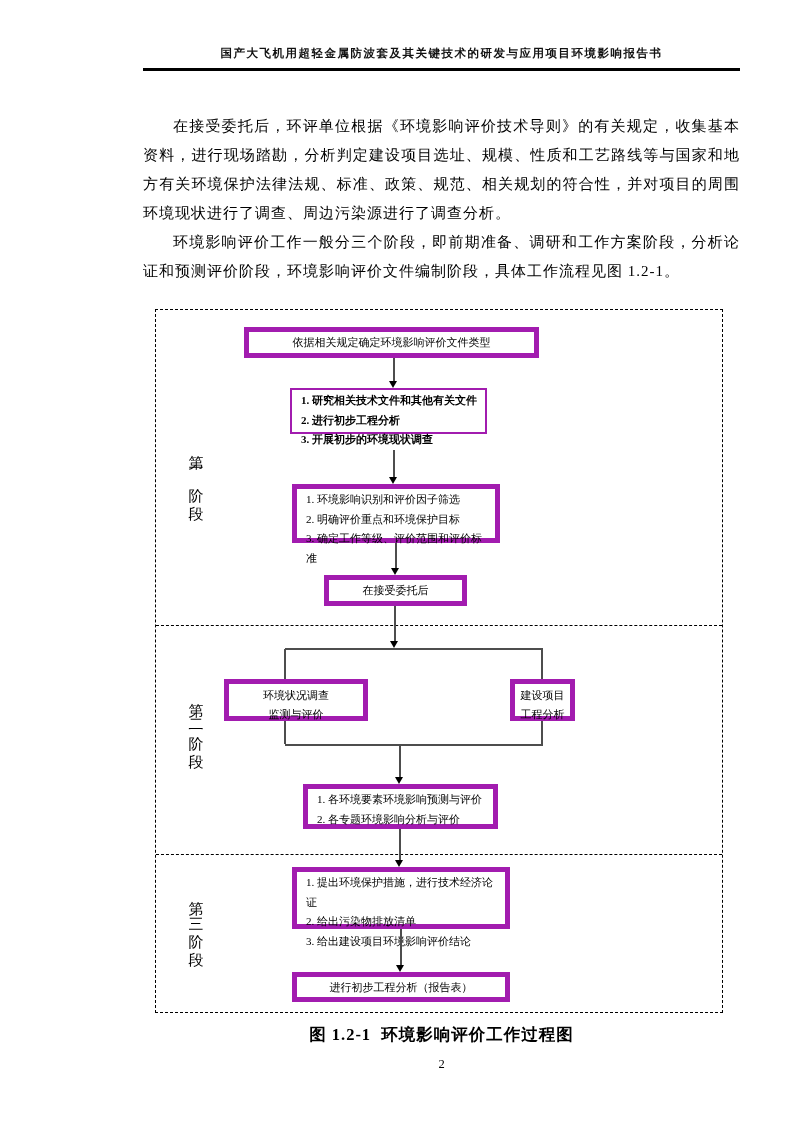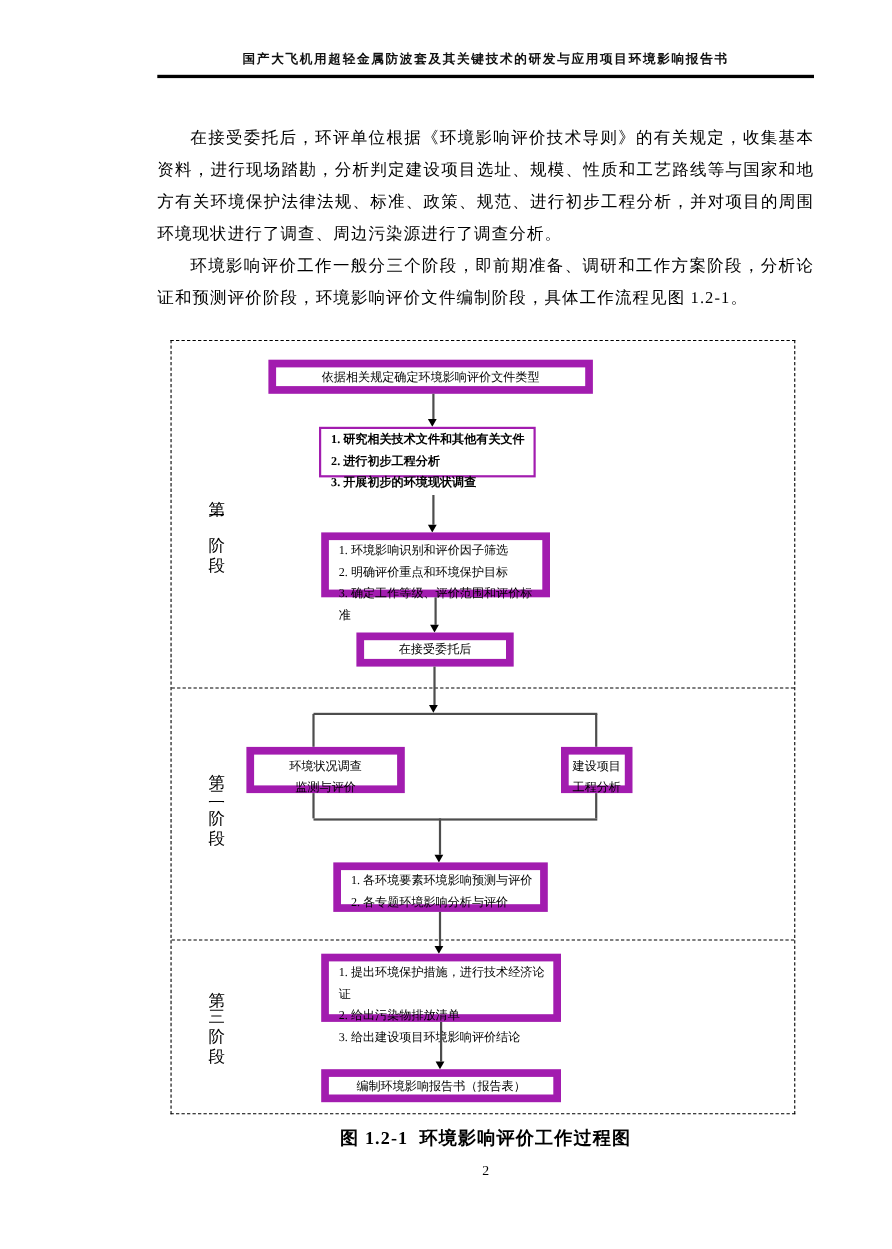--- a/index.html
+++ b/index.html
@@ -40,21 +40,21 @@
   .stage-label {
     position:absolute; left:30px; width:22px;
     writing-mode:vertical-lr; text-orientation:upright;
     font-size:15px; letter-spacing:17px; color:#000;
   }
   .l1 { top:133px; } .l2 { top:381px; } .l3 { top:579px; }
 
   
   .fbox {
     position:absolute; box-sizing:border-box; background:#fff;
-    border:7px solid #a21caf; font-size:11px; color:#000;
+    border:5px solid #a21caf; font-size:11px; color:#000;
   }
   .ctr { display:flex; align-items:center; justify-content:center; text-align:center; }
   .list { white-space:pre-line; line-height:19.5px; padding:1px 6px 0 9px; }
   .two  { white-space:pre-line; text-align:center; line-height:19px; padding-top:2px; }
 
   .b1 { left:88px;  top:17px;  width:295px; height:31px; }
   .b2 { left:134px; top:78px;  width:197px; height:46px; border-width:2px;font-weight:bold; }
   .b3 { left:136px; top:174px; width:208px; height:59px; }
   .b4 { left:168px; top:265px; width:143px; height:31px; }
   .ba { left:68px;  top:369px; width:144px; height:42px; }
@@ -95,21 +95,21 @@
 </head>
 <body>
 
 <div class="page">
 
   <div class="hdr-title">国产大飞机用超轻金属防波套及其关键技术的研发与应用项目环境影响报告书</div>
   <div class="hdr-rule"></div>
 
 
   <div class="body-text">
-    <p>在接受委托后，环评单位根据《环境影响评价技术导则》的有关规定，收集基本资料，进行现场踏勘，分析判定建设项目选址、规模、性质和工艺路线等与国家和地方有关环境保护法律法规、标准、政策、规范、进行初步工程分析，并对项目的周围环境现状进行了调查、周边污染源进行了调查分析。</p>
+    <p>在接受委托后，环评单位根据《环境影响评价技术导则》的有关规定，收集基本资料，进行现场踏勘，分析判定建设项目选址、规模、性质和工艺路线等与国家和地方有关环境保护法律法规、标准、政策、规范、相关规划的符合性，并对项目的周围环境现状进行了调查、周边污染源进行了调查分析。</p>
     <p>环境影响评价工作一般分三个阶段，即前期准备、调研和工作方案阶段，分析论证和预测评价阶段，环境影响评价文件编制阶段，具体工作流程见图 1.2-1。</p>
   </div>
 
   <div class="flowchart">
 
     <div class="divider d1"></div>
     <div class="divider d2"></div>
 
     <div class="stage-label l1">第一阶段</div>
     <div class="stage-label l2">第二阶段</div>
@@ -155,19 +155,19 @@
 
     <div class="st st6"></div>
     <div class="ah ah6"></div>
 
     <div class="fbox list b6">1. 提出环境保护措施，进行技术经济论证
 2. 给出污染物排放清单
 3. 给出建设项目环境影响评价结论</div>
     <div class="st st7"></div>
     <div class="ah ah7"></div>
 
-    <div class="fbox ctr b7">编制环境影响报告书（报告表）</div>
+    <div class="fbox ctr b7">进行初步工程分析（报告表）</div>
   </div>
 
   <div class="fig-caption">图 1.2-1  环境影响评价工作过程图</div>
   <div class="page-no">2</div>
 
 </div>
 
 </body></html>

